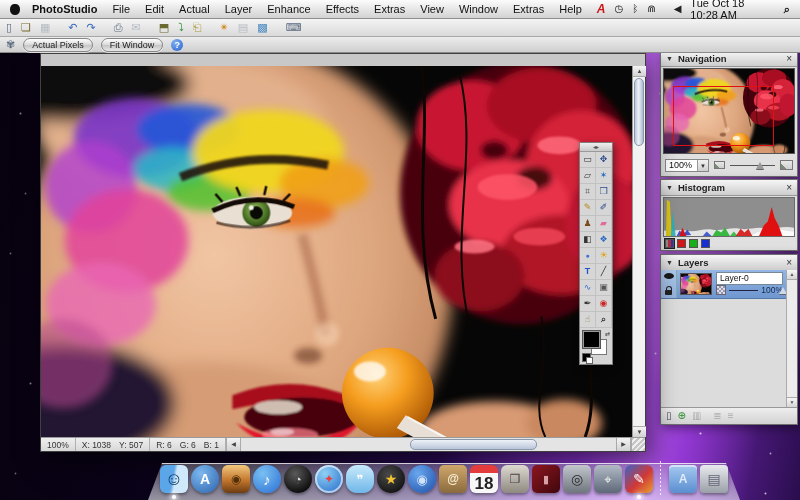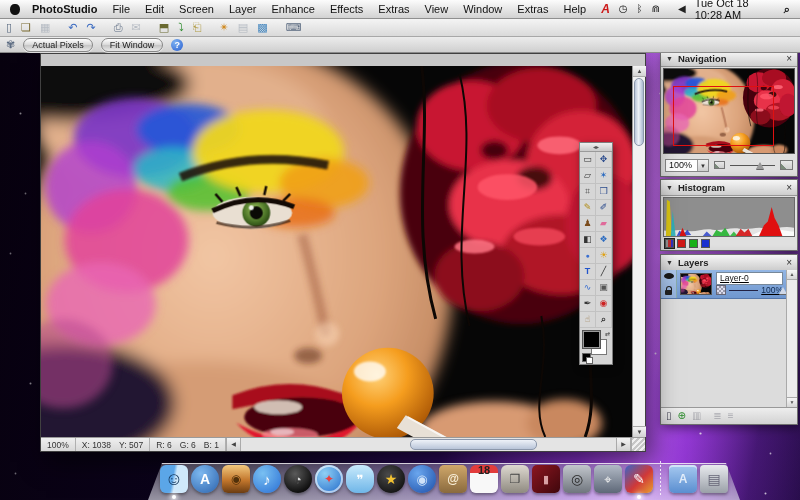--- a/index.html
+++ b/index.html
@@ -117,21 +117,21 @@
   #hist-swatches{position:absolute;left:4px;bottom:2px;display:flex;gap:3px;}
   .chan{width:9px;height:9px;border:1px solid #555;box-sizing:border-box;}
   .chan.selected{outline:1px solid #222;}
   #layers-panel{top:254px;height:171px;}
   #layers-list{position:absolute;left:0;top:15px;right:0;bottom:17px;background:#dcdcdc;}
   #layers-vscroll{position:absolute;right:0;top:0;bottom:0;width:11px;background:#ececec;border-left:1px solid #aaa;box-sizing:border-box;font-size:5px;color:#555;}
   #layers-vscroll .a{position:absolute;left:0;width:100%;height:9px;text-align:center;line-height:9px;background:linear-gradient(#f6f6f6,#d6d6d6);}
   #layers-vscroll .a.up{top:0;border-bottom:1px solid #aaa;}
   #layers-vscroll .a.dn{bottom:0;border-top:1px solid #aaa;}
   #layer-row{position:absolute;left:0;top:0;right:11px;height:28px;
-    background:linear-gradient(#93b6e4,#6f97cf);border-bottom:1px solid #5577aa;display:flex;align-items:stretch;text-decoration:underline;}
+    background:linear-gradient(#93b6e4,#6f97cf);border-bottom:1px solid #5577aa;display:flex;align-items:stretch;}
   #layer-flags{width:15px;display:flex;flex-direction:column;align-items:center;justify-content:space-around;background:rgba(255,255,255,.25);border-right:1px solid #8aa;}
   .eye-ico{width:10px;height:6px;background:#1a1a1a;border-radius:50%;}
   .lock-ico{width:7px;height:5px;background:#222;border-radius:1px;position:relative;margin-top:4px;}
   .lock-ico::before{content:"";position:absolute;top:-4px;left:1px;width:4px;height:4px;border:1.5px solid #222;border-bottom:none;border-radius:3px 3px 0 0;}
   #layer-thumb{width:30px;height:20px;margin:3px 3px 0 3px;border:1px solid #555;background:#000;flex:none;}
   #layer-thumb svg{display:block;width:100%;height:100%;}
   #layer-main{flex:1;display:flex;flex-direction:column;justify-content:space-between;padding:2px 3px 3px 1px;}
   #layer-name{height:11px;background:#fff;border:1px solid #789;font-size:8.5px;line-height:11px;padding:0 3px;color:#111;box-sizing:content-box;}
   #layer-opacity{display:flex;align-items:center;gap:3px;}
   .checker{width:8px;height:8px;border:1px solid #667;
@@ -278,21 +278,21 @@
 
 <div id="desktop">
     <div id="stars"></div>
   </div>
 
 <div id="menubar">
   <span class="apple-logo"></span>
   <span class="menu-item appname">PhotoStudio</span>
   <span class="menu-item">File</span>
     <span class="menu-item">Edit</span>
-    <span class="menu-item">Screen</span>
+    <span class="menu-item">Actual</span>
     <span class="menu-item">Layer</span>
     <span class="menu-item">Enhance</span>
     <span class="menu-item">Effects</span>
     <span class="menu-item">Extras</span>
     <span class="menu-item">View</span>
     <span class="menu-item">Window</span>
     <span class="menu-item">Extras</span>
     <span class="menu-item">Help</span>
   <div id="menubar-right">
     <span class="status-ico" style=";color:#cc1818;font-weight:bold;font-style:italic;font-size:12px">A</span>
@@ -531,21 +531,21 @@
       <span class="dock-item" style=";background:radial-gradient(circle at 40% 35%,#4a4a4a,#161616 75%);border-radius:50%">
         <span class="g" style=";color:#f2c232;font-size:14px">★</span>
       </span>
       <span class="dock-item" style=";background:radial-gradient(circle at 35% 30%,#6aa6ee,#1d4fa8);border-radius:50%">
         <span class="g" style=";color:#cfe2f8;font-size:13px">◉</span>
       </span>
       <span class="dock-item" style=";background:linear-gradient(180deg,#cfa76a,#8a6a3e);border-radius:5px">
         <span class="g" style=";color:#f8eed6;font-weight:bold;font-size:12px">@</span>
       </span>
       <span class="dock-item ical" style=";background:linear-gradient(180deg,#e23c3c 0 8px,#f8f8f8 8px)">
-        <span class="g" style=";color:#222;font-weight:bold;font-size:11px;">18</span>
+        <span class="g" style=";color:#222;font-weight:bold;font-size:17px;margin-top:10px">18</span>
       </span>
       <span class="dock-item" style=";background:linear-gradient(180deg,#ddd8d0,#8f8a80)">
         <span class="g" style=";color:#444;font-size:12px">❐</span>
       </span>
       <span class="dock-item" style=";background:linear-gradient(135deg,#8c1620,#3f070c);border-radius:5px">
         <span class="g" style=";color:#d8a0a4;font-size:11px">▮</span>
       </span>
       <span class="dock-item" style=";background:linear-gradient(180deg,#c2c6cc,#70767e);border-radius:5px">
         <span class="g" style=";color:#2a2a2a;font-size:14px">◎</span>
       </span>

